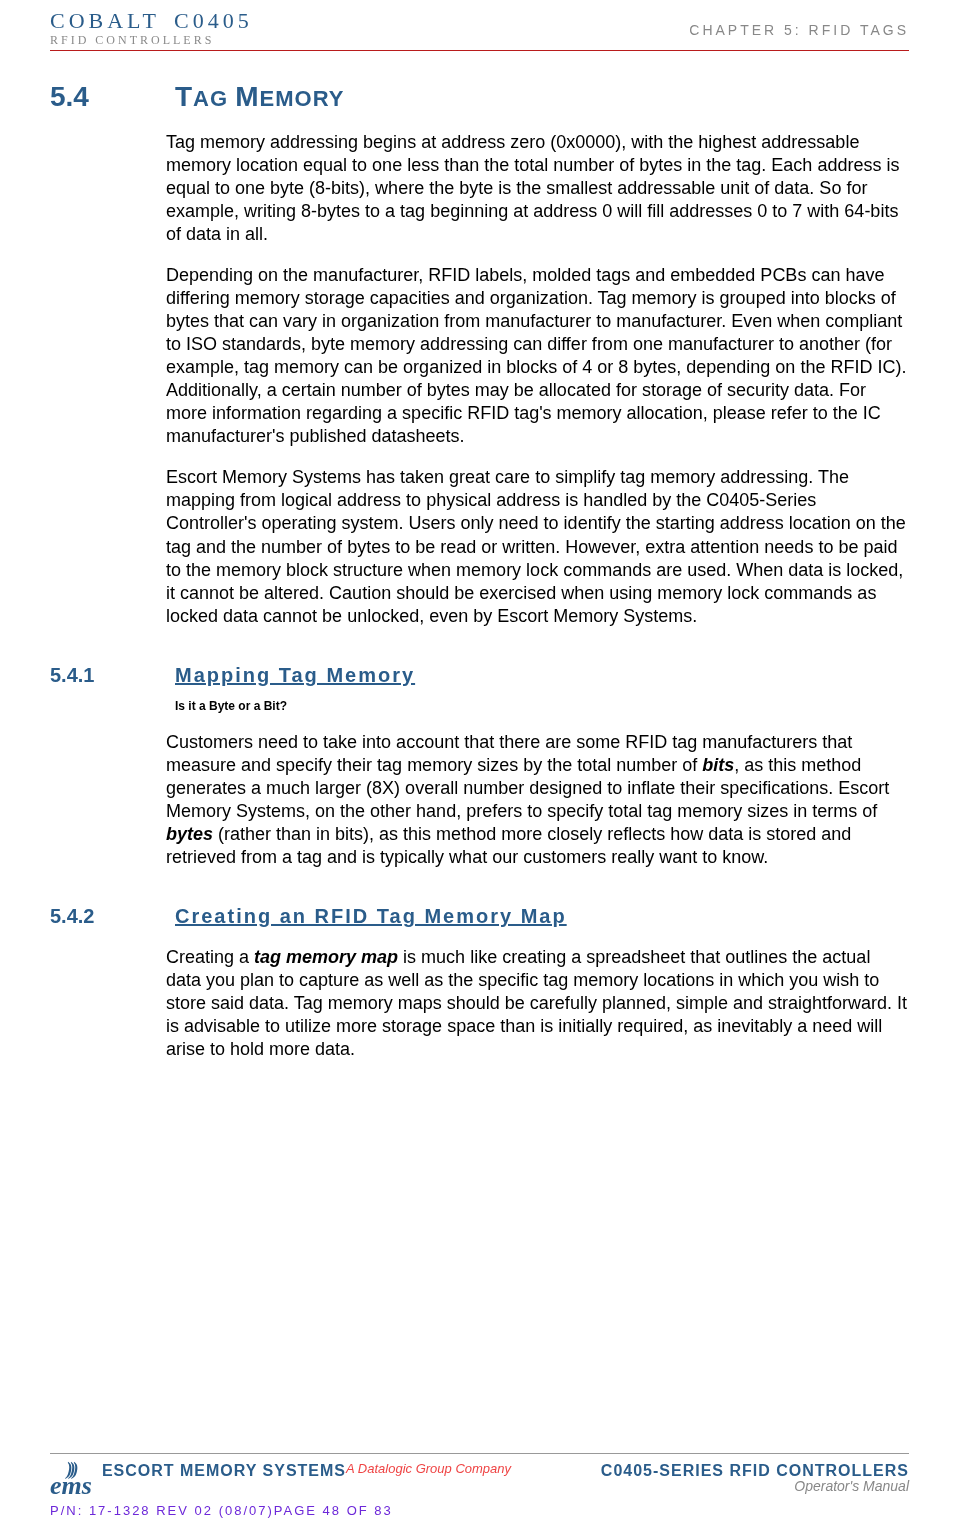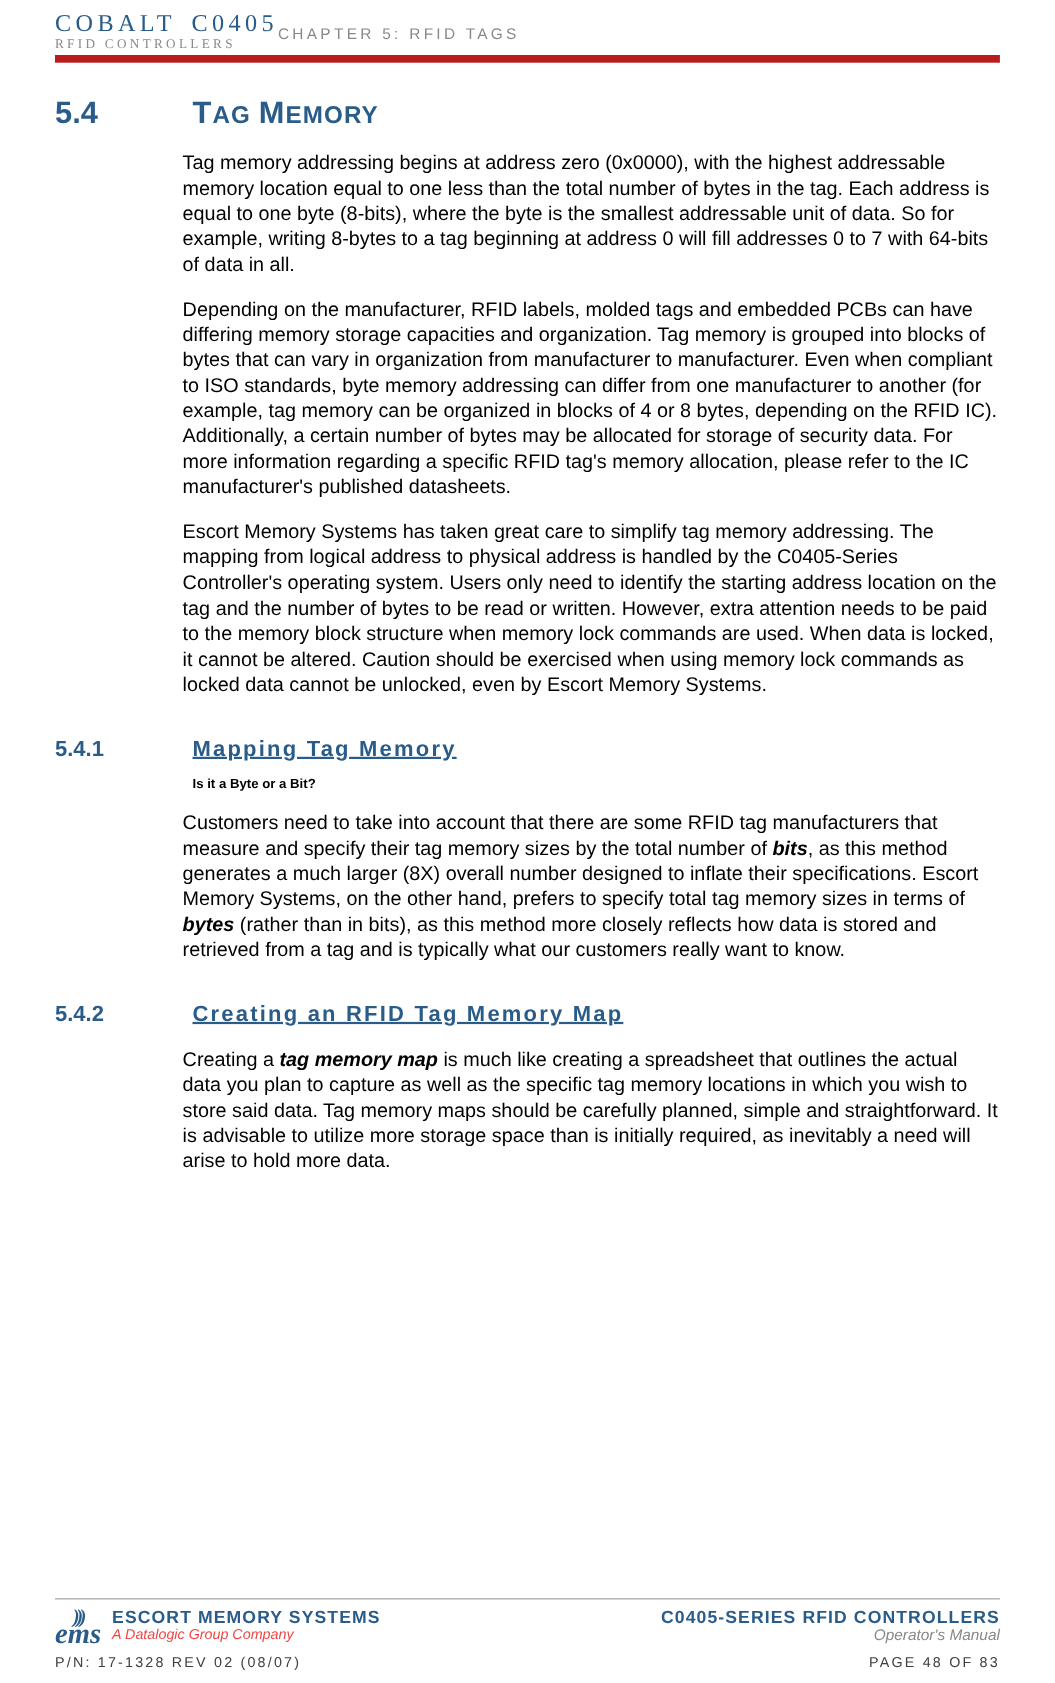--- a/index.html
+++ b/index.html
@@ -13,22 +13,23 @@
     height: 1530px;
     position: relative;
     box-sizing: border-box;
   }
   .page {
     padding: 10px 50px 0 50px;
     box-sizing: border-box;
   }
   .header {
     display: flex;
-    align-items: flex-start;
-    border-bottom: 7px solid #b91c1c;
+    justify-content: space-between;
+    align-items: flex-start;
+    border-bottom: 1px solid #b91c1c;
     padding-bottom: 4px;
     margin-bottom: 20px;
   }
   .brand {
     display: flex;
     flex-direction: column;
     line-height: 1;
   }
   .brand-top {
     display: flex;
@@ -143,21 +144,21 @@
     line-height: 0.8;
     text-align: center;
   }
   .ems-logo .waves {
     display: block;
     letter-spacing: -3px;
     font-size: 18px;
   }
   .ems-text {
     display: flex;
-    flex-direction: column;
+    flex-direction: row;
     line-height: 1.1;
   }
   .ems-text .l1 {
     font-family: Verdana, sans-serif;
     color: #2a5c8a;
     font-weight: bold;
     font-size: 16px;
     letter-spacing: 1px;
   }
   .ems-text .l2 {
@@ -178,25 +179,24 @@
     letter-spacing: 1px;
   }
   .ctrl-block .l2 {
     font-family: Verdana, sans-serif;
     color: #888;
     font-style: italic;
     font-size: 14px;
   }
   .footer-bottom {
     display: flex;
-    justify-content: space-between;
     margin-top: 6px;
     font-family: Verdana, sans-serif;
     letter-spacing: 2px;
-    color: #404040;
+    color: #6d28d9;
     font-size: 13px;
   }
 </style>
 </head>
 <body>
 
 <div class="page">
 
   <div class="header">
     <div class="brand">

